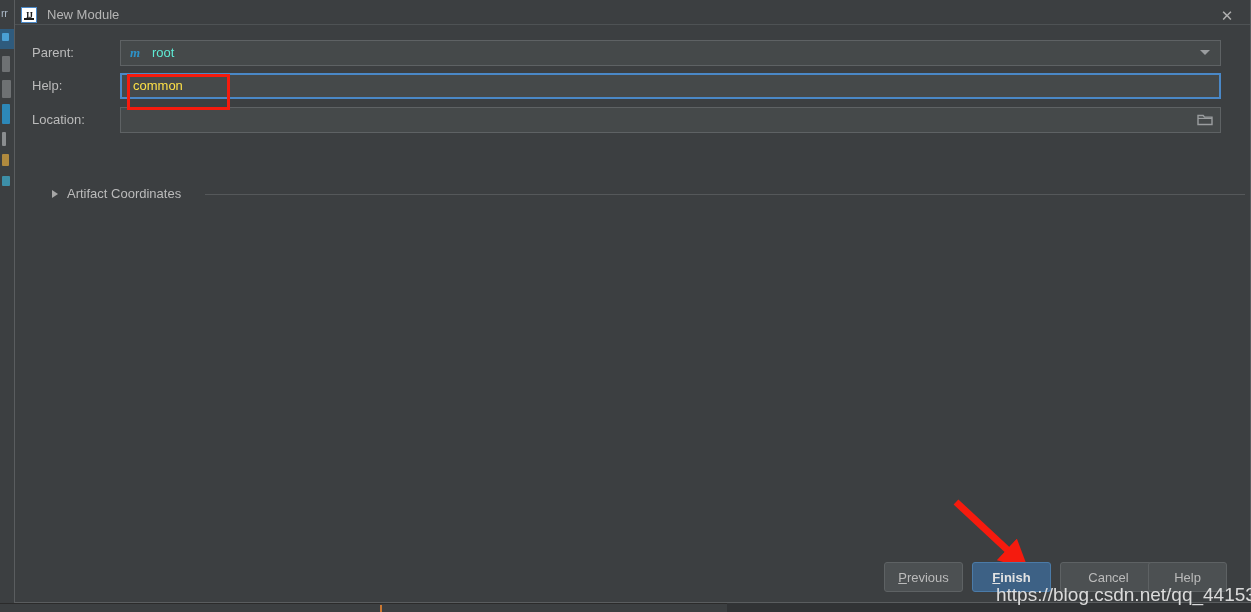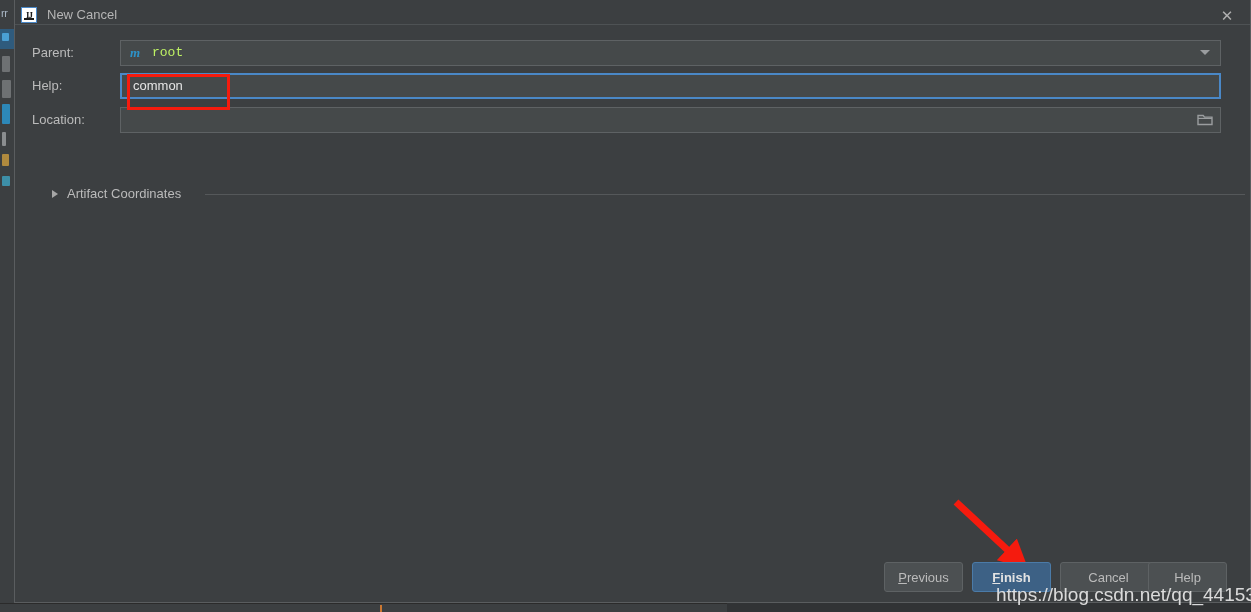--- a/index.html
+++ b/index.html
@@ -194,22 +194,21 @@
     font-style: italic;
     color: #2d93c9;
     font-family: "Liberation Serif", serif;
     line-height: 14px;
   }
   #parent-value {
     position: absolute;
     left: 31px; top: 0;
     line-height: 24px;
     font-size: 13px;
-    color: #bef264;
-    font-family: Liberation Mono, monospace;
+    color: #5eead4;
   }
   #parent-arrow {
     position: absolute;
     right: 10px; top: 9px;
     width: 0; height: 0;
     border-left: 5px solid transparent;
     border-right: 5px solid transparent;
     border-top: 5px solid #9a9d9f;
   }
 
@@ -217,21 +216,21 @@
   #row-name { top: 48px; }
   #name-field {
     border: 2px solid #4a88c7;
     background: #45494a;
   }
   #name-value {
     position: absolute;
     left: 11px; top: 0;
     line-height: 22px;
     font-size: 13px;
-    color: #e5e5e5;
+    color: #fde047;
   }
   #name-annotation {
     position: absolute;
     left: 112px;
     top: 74px;
     width: 103px;
     height: 36px;
     border: 3px solid #f51b0e;
     box-sizing: border-box;
     pointer-events: none;
@@ -364,21 +363,21 @@
 <div id="ide-bottom-right"></div>
 <div id="ide-bottom-tick"></div>
 
 <div id="dialog">
 
   <div id="titlebar">
     <div id="app-icon">
       <span class="ij-glyph">IJ</span>
       <span class="ij-bar"></span>
     </div>
-    <div id="window-title">New Cancel</div>
+    <div id="window-title">New Module</div>
     <div id="close-button">
       <span class="x-glyph">✕</span>
     </div>
   </div>
 
   <div id="form-area">
 
     <div class="form-row" id="row-parent">
       <div class="form-label">Parent:</div>
       <div class="field-box" id="parent-field">

